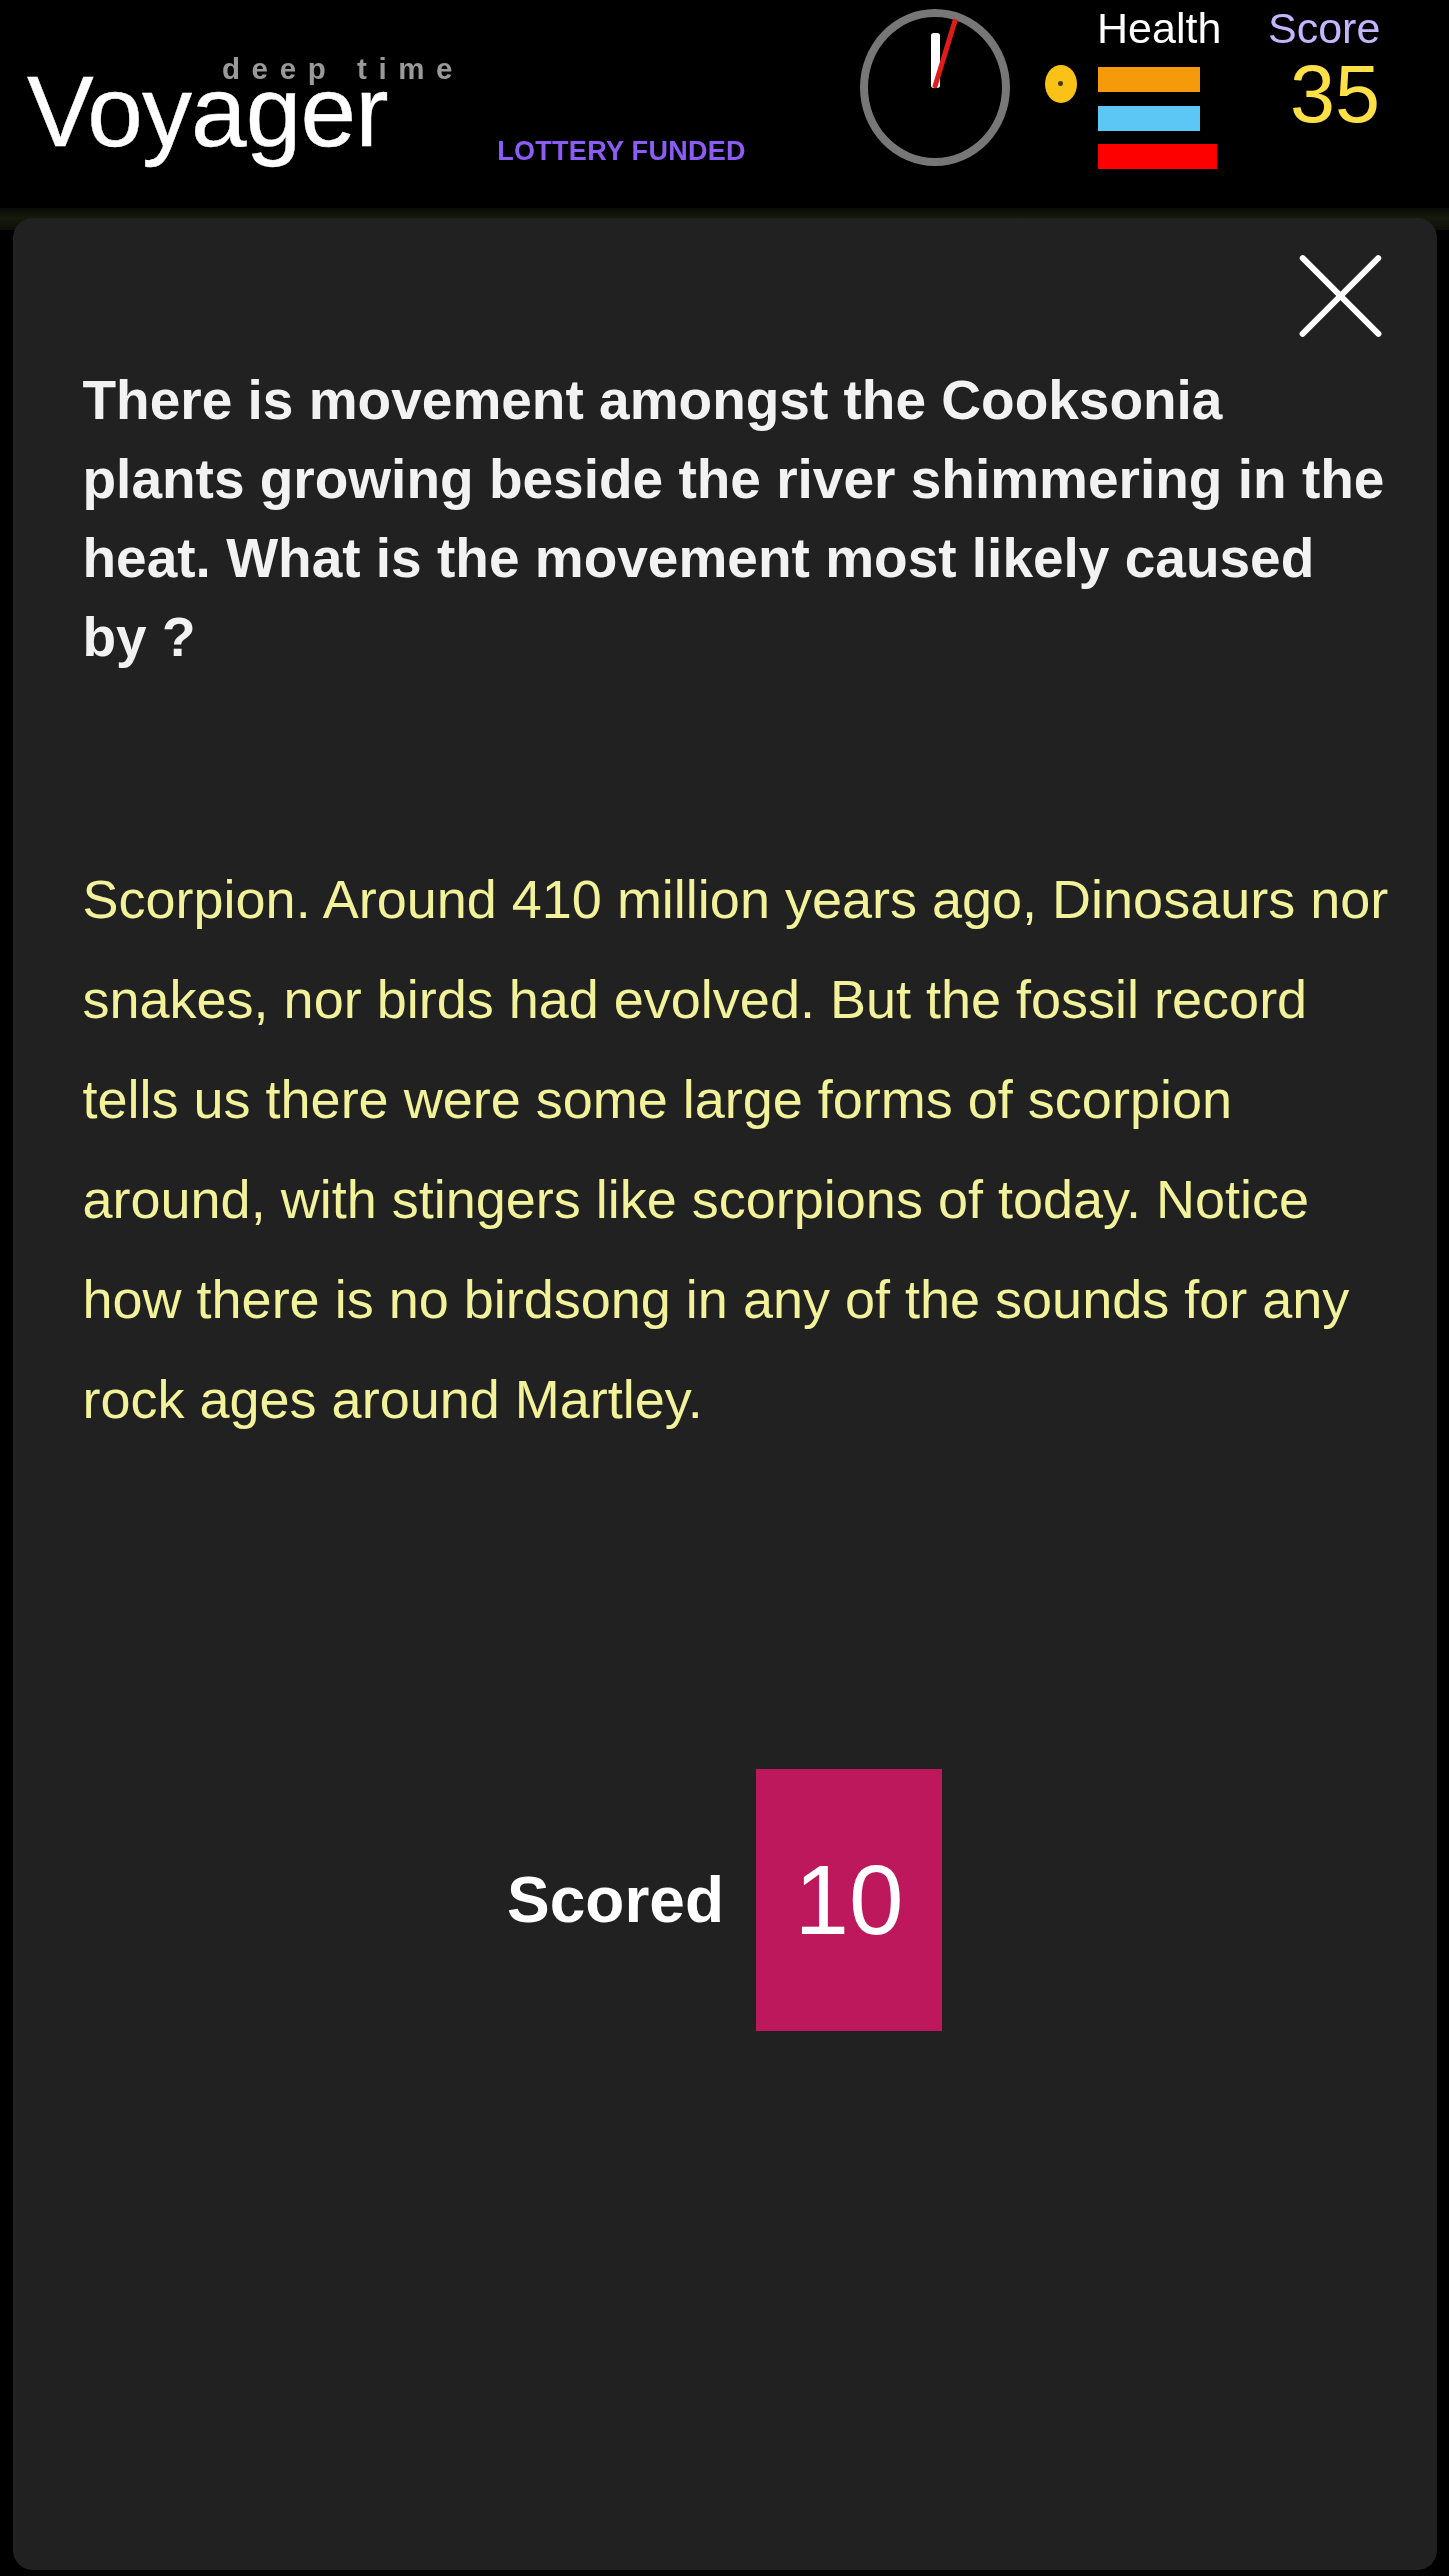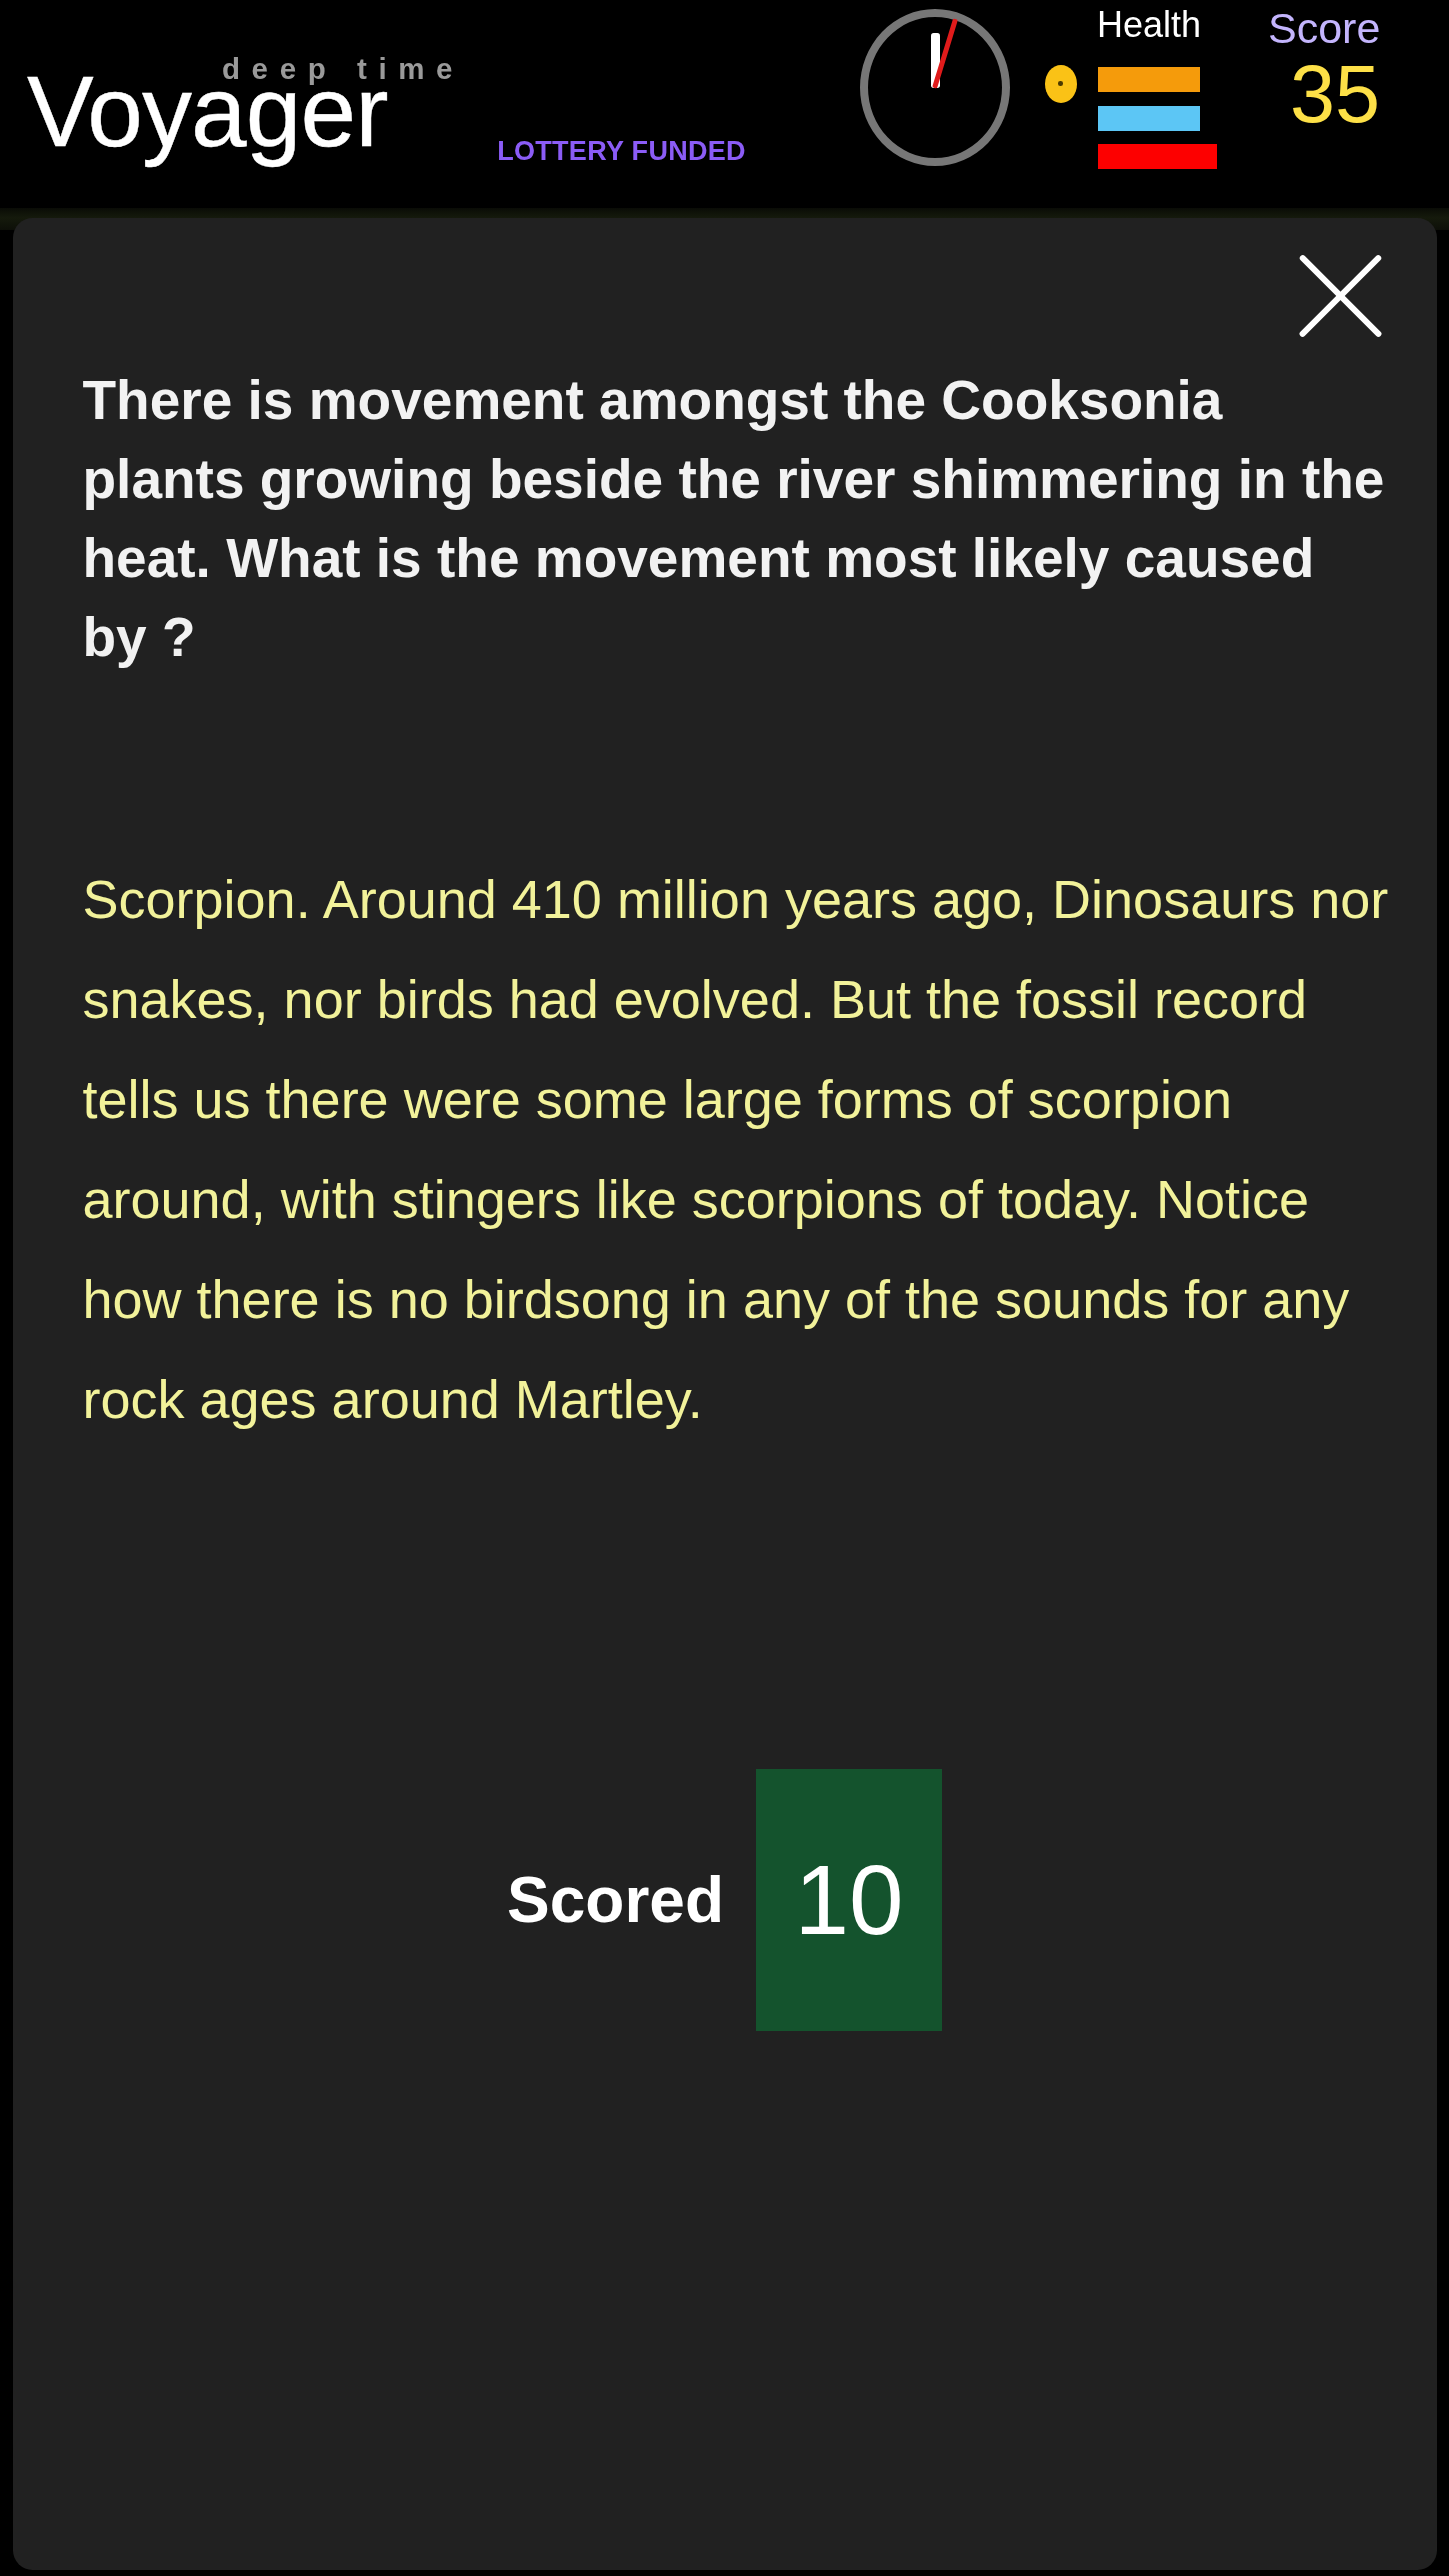--- a/index.html
+++ b/index.html
@@ -170,21 +170,21 @@
     left: 13.4px; top: 16px;
     width: 4.5px; height: 4.5px;
     background: #4a3a00;
     border-radius: 50%;
   }
 
   .hs-label-health {
     position: absolute;
     left: 1097px;
     top: 3.6px;
-    font-size: 36px;
+    font-size: 43px;
     color: #ffffff;
     font-weight: 400;
     white-space: nowrap;
   }
   .hs-label-score {
     position: absolute;
     left: 1268px;
     top: 3.6px;
     font-size: 43px;
     color: #c4b5fd;
@@ -297,21 +297,21 @@
     justify-content: center;
   }
   .scored-label {
     font-size: 64px;
     color: #ffffff;
     font-weight: 700;
     line-height: 1;
     margin-right: 32px;
   }
   .scored-box {
-    background: #14532d;
+    background: #be185d;
     width: 186px;
     height: 262px;
     display: flex;
     align-items: center;
     justify-content: center;
   }
   .scored-value {
     font-size: 98px;
     color: #ffffff;
     font-weight: 300;

